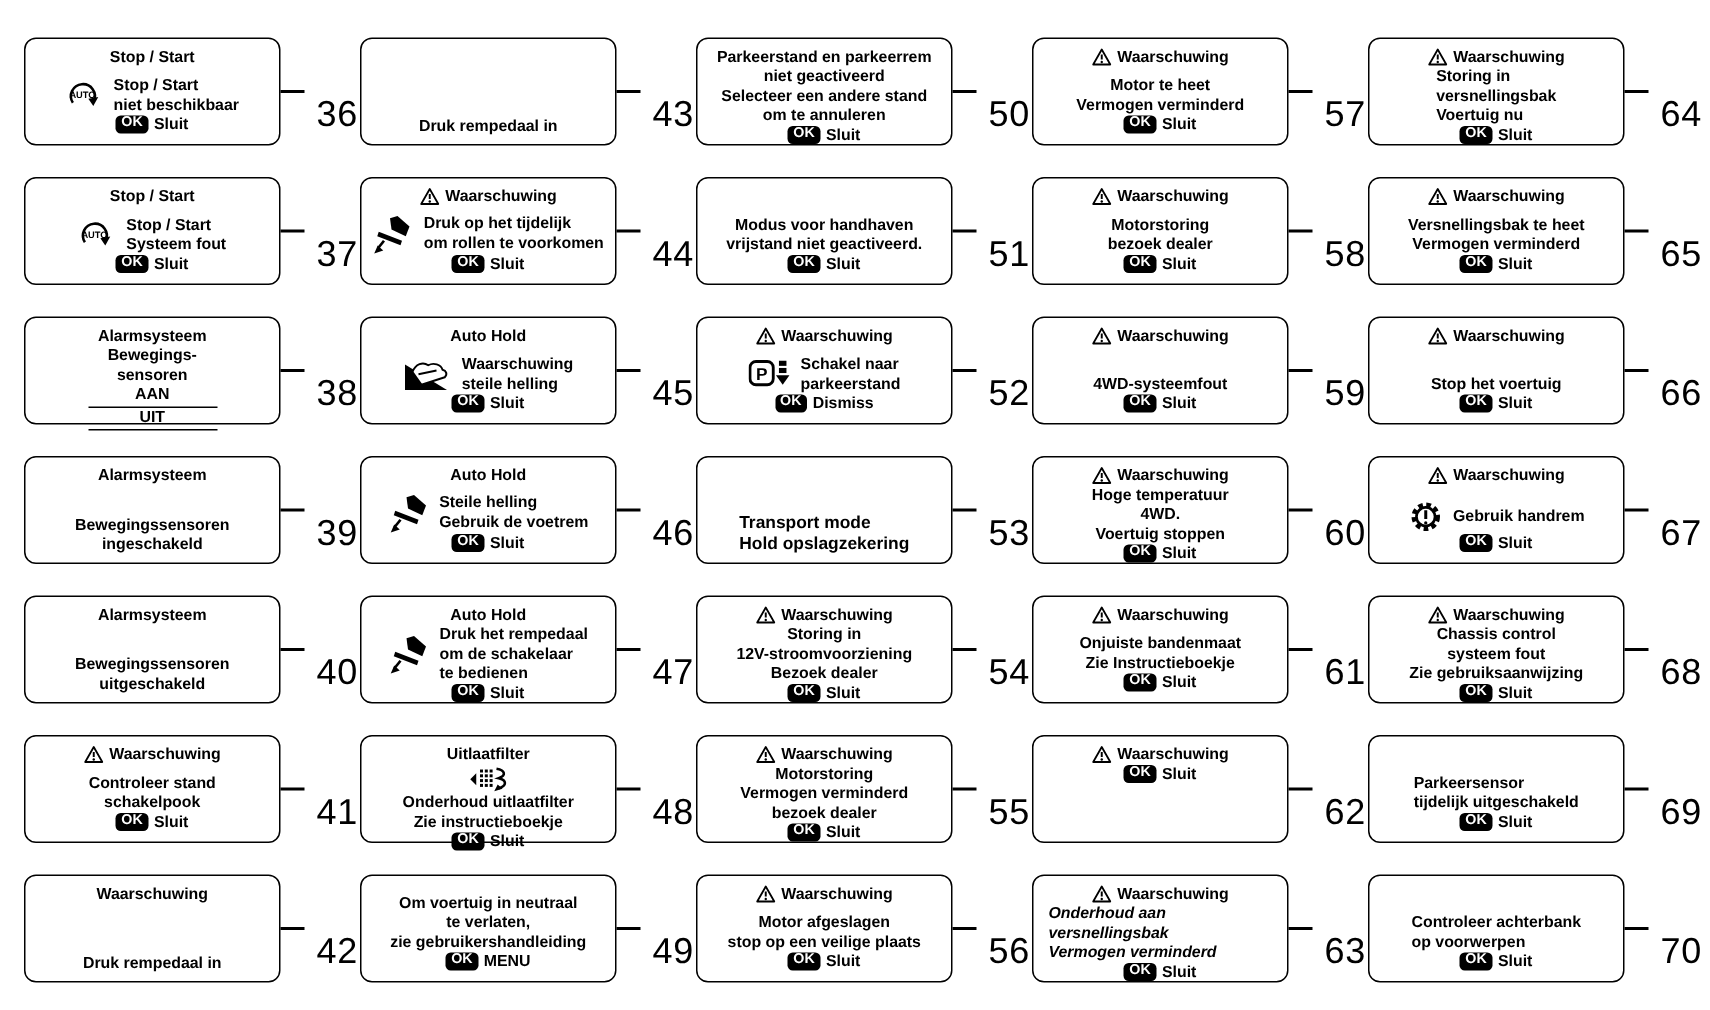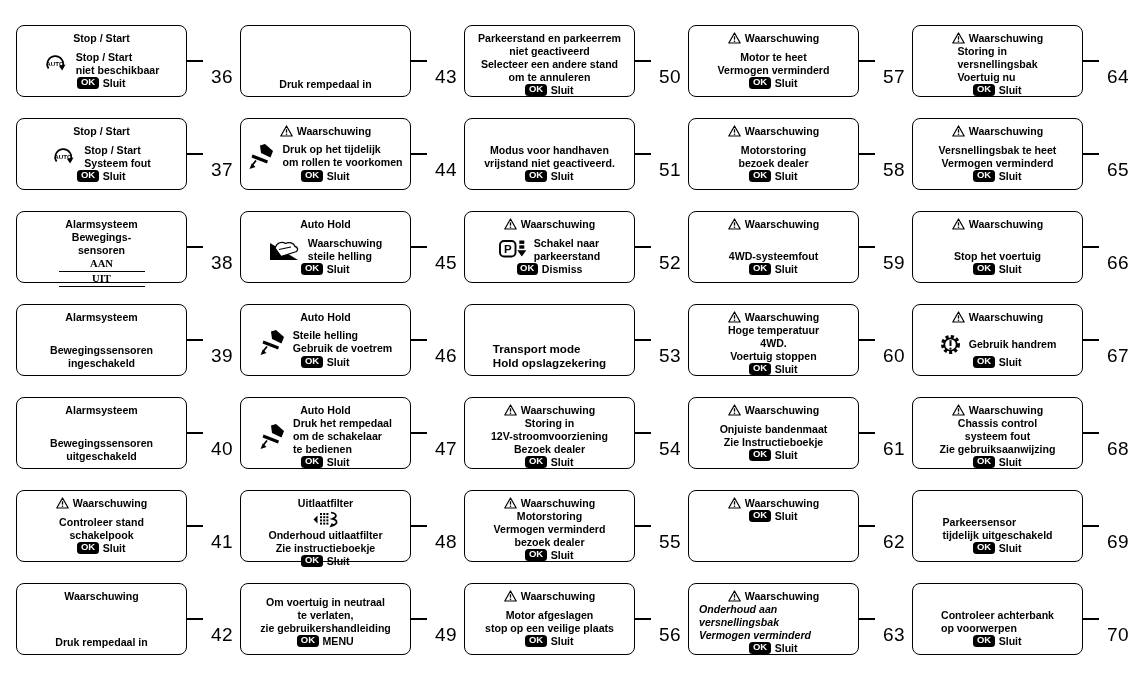--- a/index.html
+++ b/index.html
@@ -24,29 +24,29 @@
   }
   .title{display:flex;justify-content:center;align-items:center;gap:4px;flex:0 0 auto;}
   .mid{flex:1 1 auto;display:flex;flex-direction:column;justify-content:flex-end;align-items:center;}
   .icon-row{display:flex;align-items:center;justify-content:center;gap:7px;}
   .icon-row .body{text-align:left;}
   .body.left{text-align:left;}
   .body.left-edge{text-align:left;align-self:flex-start;margin-left:5px;font-style:italic;}
   .body.light{font-weight:bold;font-size:11.6px;line-height:14px;text-align:left;}
   .opt{
     display:block;border-bottom:1.6px solid #000;width:86px;margin:0 auto;
-    line-height:13px;padding-bottom:1px;font-family:Liberation Serif, serif;
+    line-height:13px;padding-bottom:1px;
   }
   .foot{display:flex;justify-content:center;align-items:center;gap:4px;flex:0 0 auto;margin-bottom:1px;}
   .badge{
     background:#000;color:#fff;border-radius:3.5px;padding:0.5px 3.5px 1.5px;
     font-size:9.5px;font-weight:bold;line-height:10.5px;
   }
   .tick{flex:0 0 16px;width:16px;height:2px;background:#000;}
-  .num{margin-left:8px;font-size:19px;font-weight:normal;letter-spacing:0.5px;margin-top:32px;}
+  .num{margin-left:8px;font-size:24px;font-weight:normal;letter-spacing:0.5px;margin-top:32px;}
   svg{display:block;}
   svg text{font-family:"Liberation Sans",sans-serif;}
 </style>
 </head>
 <body>
 
 <main id="grid">
     <div class="cell">
       <div class="box">
         <div class="title">

